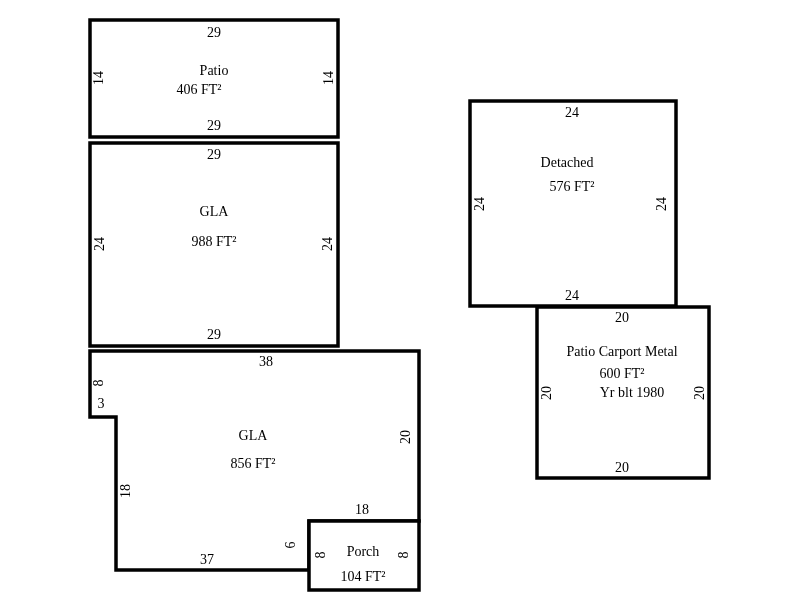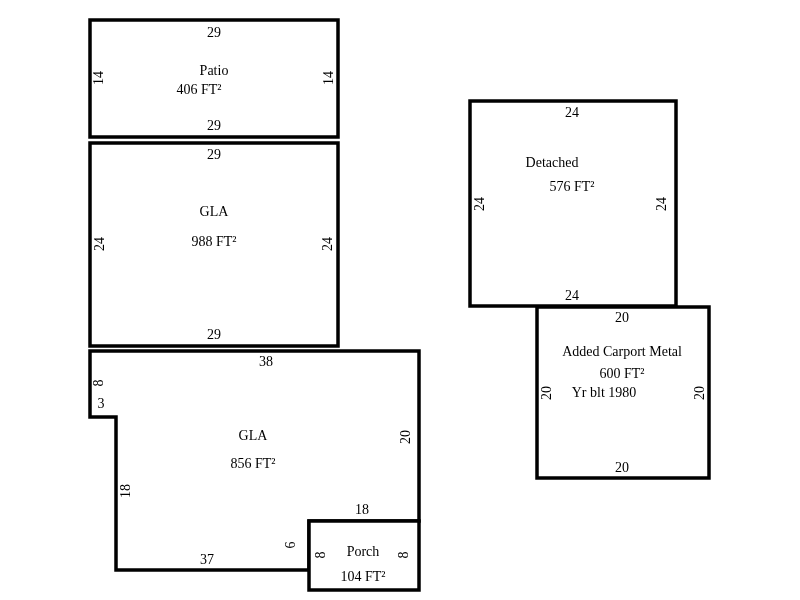--- a/index.html
+++ b/index.html
@@ -77,27 +77,27 @@
   <div class="lbl v" style="left:291px; top:539px">6</div>
   <div class="lbl v" style="left:406px; top:431px">20</div>
 
   <div class="lbl" style="left:362px; top:504px">18</div>
   <div class="lbl" style="left:363px; top:546px">Porch</div>
   <div class="lbl" style="left:363px; top:571px">104 FT²</div>
   <div class="lbl v" style="left:321px; top:549px">8</div>
   <div class="lbl v" style="left:404px; top:549px">8</div>
 
   <div class="lbl" style="left:572px; top:107px">24</div>
-  <div class="lbl" style="left:552px; top:157px">Detached</div>
+  <div class="lbl" style="left:567px; top:157px">Detached</div>
   <div class="lbl" style="left:572px; top:181px">576 FT²</div>
   <div class="lbl v" style="left:480px; top:198px">24</div>
   <div class="lbl v" style="left:662px; top:198px">24</div>
   <div class="lbl" style="left:572px; top:290px">24</div>
 
   <div class="lbl" style="left:622px; top:312px">20</div>
-  <div class="lbl" style="left:622px; top:346px">Added Carport Metal</div>
+  <div class="lbl" style="left:622px; top:346px">Patio Carport Metal</div>
   <div class="lbl" style="left:622px; top:368px">600 FT²</div>
-  <div class="lbl" style="left:604px; top:387px">Yr blt 1980</div>
+  <div class="lbl" style="left:632px; top:387px">Yr blt 1980</div>
   <div class="lbl v" style="left:547px; top:387px">20</div>
   <div class="lbl v" style="left:700px; top:387px">20</div>
   <div class="lbl" style="left:622px; top:462px">20</div>
 
 </div>
 
 </body></html>

